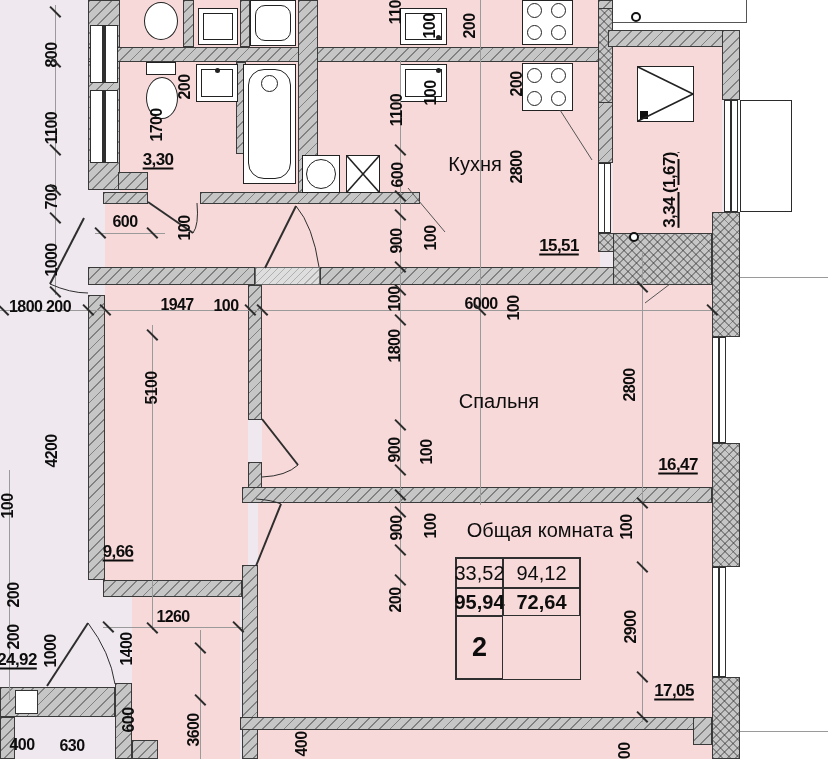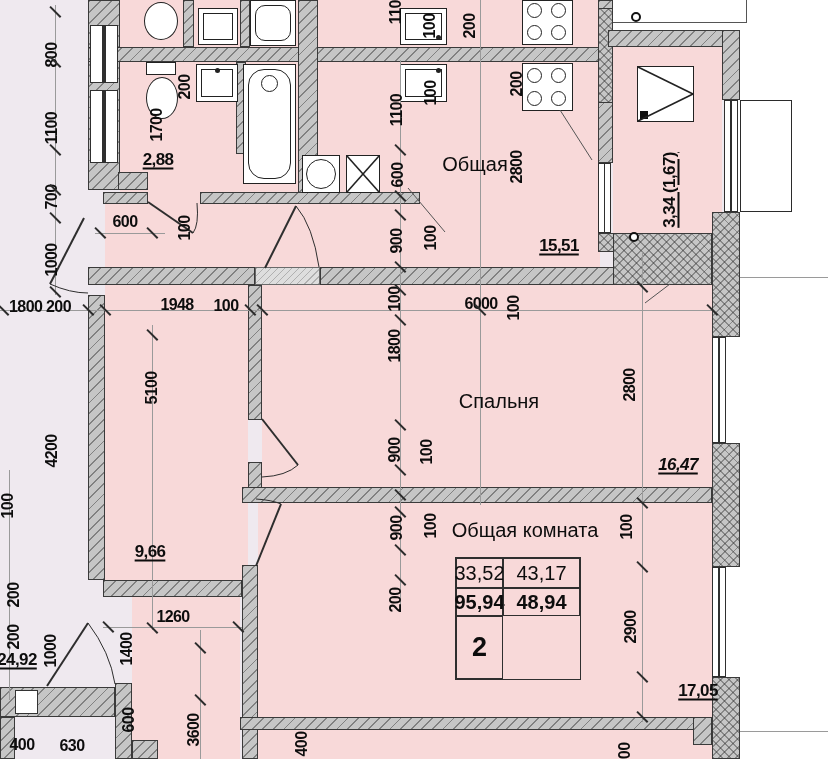--- a/index.html
+++ b/index.html
@@ -196,48 +196,48 @@
     </g>
     <g stroke="#555" stroke-width="1">
       <line x1="560" y1="110" x2="592" y2="160"></line>
       <line x1="645" y1="303" x2="670" y2="284"></line>
       <line x1="408" y1="188" x2="445" y2="232"></line>
     </g>
   </svg>
 
   <div id="spec-table">
     <div>33,52</div>
-    <div>43,17</div>
+    <div>94,12</div>
     <div class="c-rooms">2</div>
     <div class="b">95,94</div>
-    <div class="b">48,94</div>
+    <div class="b">72,64</div>
   </div>
 
   <div id="labels">
-      <span class="lbl room" style="left: 475px; top: 164px;">Общая</span>
+      <span class="lbl room" style="left: 475px; top: 164px;">Кухня</span>
       <span class="lbl room" style="left: 499px; top: 401px;">Спальня</span>
-      <span class="lbl room" style="left: 525px; top: 530px; text-align: right;">Общая комната</span>
-      <span class="lbl area" style="left: 158px; top: 159px;">2,88</span>
+      <span class="lbl room" style="left: 540px; top: 530px; text-align: right;">Общая комната</span>
+      <span class="lbl area" style="left: 158px; top: 159px;">3,30</span>
       <span class="lbl area" style="left: 559px; top: 245px;">15,51</span>
-      <span class="lbl area" style="left: 678px; top: 464px; font-style: italic;">16,47</span>
-      <span class="lbl area" style="left: 674px; top: 690px; margin-left: 24px;">17,05</span>
-      <span class="lbl area" style="left: 150px; top: 551px;">9,66</span>
+      <span class="lbl area" style="left: 678px; top: 464px;">16,47</span>
+      <span class="lbl area" style="left: 674px; top: 690px;">17,05</span>
+      <span class="lbl area" style="left: 118px; top: 551px;">9,66</span>
       <span class="lbl area" style="left: 17px; top: 659px;">24,92</span>
       <span class="lbl rot area" style="left: 669px; top: 190px;">3,34 (1,67)</span>
       <span class="lbl rot" style="left: 52px; top: 55px;">800</span>
       <span class="lbl rot" style="left: 52px; top: 128px;">1100</span>
       <span class="lbl rot" style="left: 52px; top: 197px;">700</span>
       <span class="lbl rot" style="left: 52px; top: 260px;">1000</span>
       <span class="lbl rot" style="left: 52px; top: 451px;">4200</span>
       <span class="lbl rot" style="left: 8px; top: 506px;">100</span>
       <span class="lbl rot" style="left: 14px; top: 595px;">200</span>
       <span class="lbl rot" style="left: 14px; top: 637px;">200</span>
       <span class="lbl rot" style="left: 51px; top: 651px;">1000</span>
       <span class="lbl" style="left: 40px; top: 307px;">1800 200</span>
-      <span class="lbl" style="left: 177px; top: 305px;">1948</span>
+      <span class="lbl" style="left: 177px; top: 305px;">1947</span>
       <span class="lbl" style="left: 226px; top: 306px;">100</span>
       <span class="lbl rot" style="left: 152px; top: 388px;">5100</span>
       <span class="lbl rot" style="left: 157px; top: 125px;">1700</span>
       <span class="lbl rot" style="left: 185px; top: 87px;">200</span>
       <span class="lbl" style="left: 125px; top: 222px;">600</span>
       <span class="lbl rot" style="left: 185px; top: 228px;">100</span>
       <span class="lbl rot" style="left: 396px; top: 8px;">1100</span>
       <span class="lbl rot" style="left: 430px; top: 26px;">100</span>
       <span class="lbl rot" style="left: 470px; top: 26px;">200</span>
       <span class="lbl rot" style="left: 397px; top: 110px;">1100</span>

